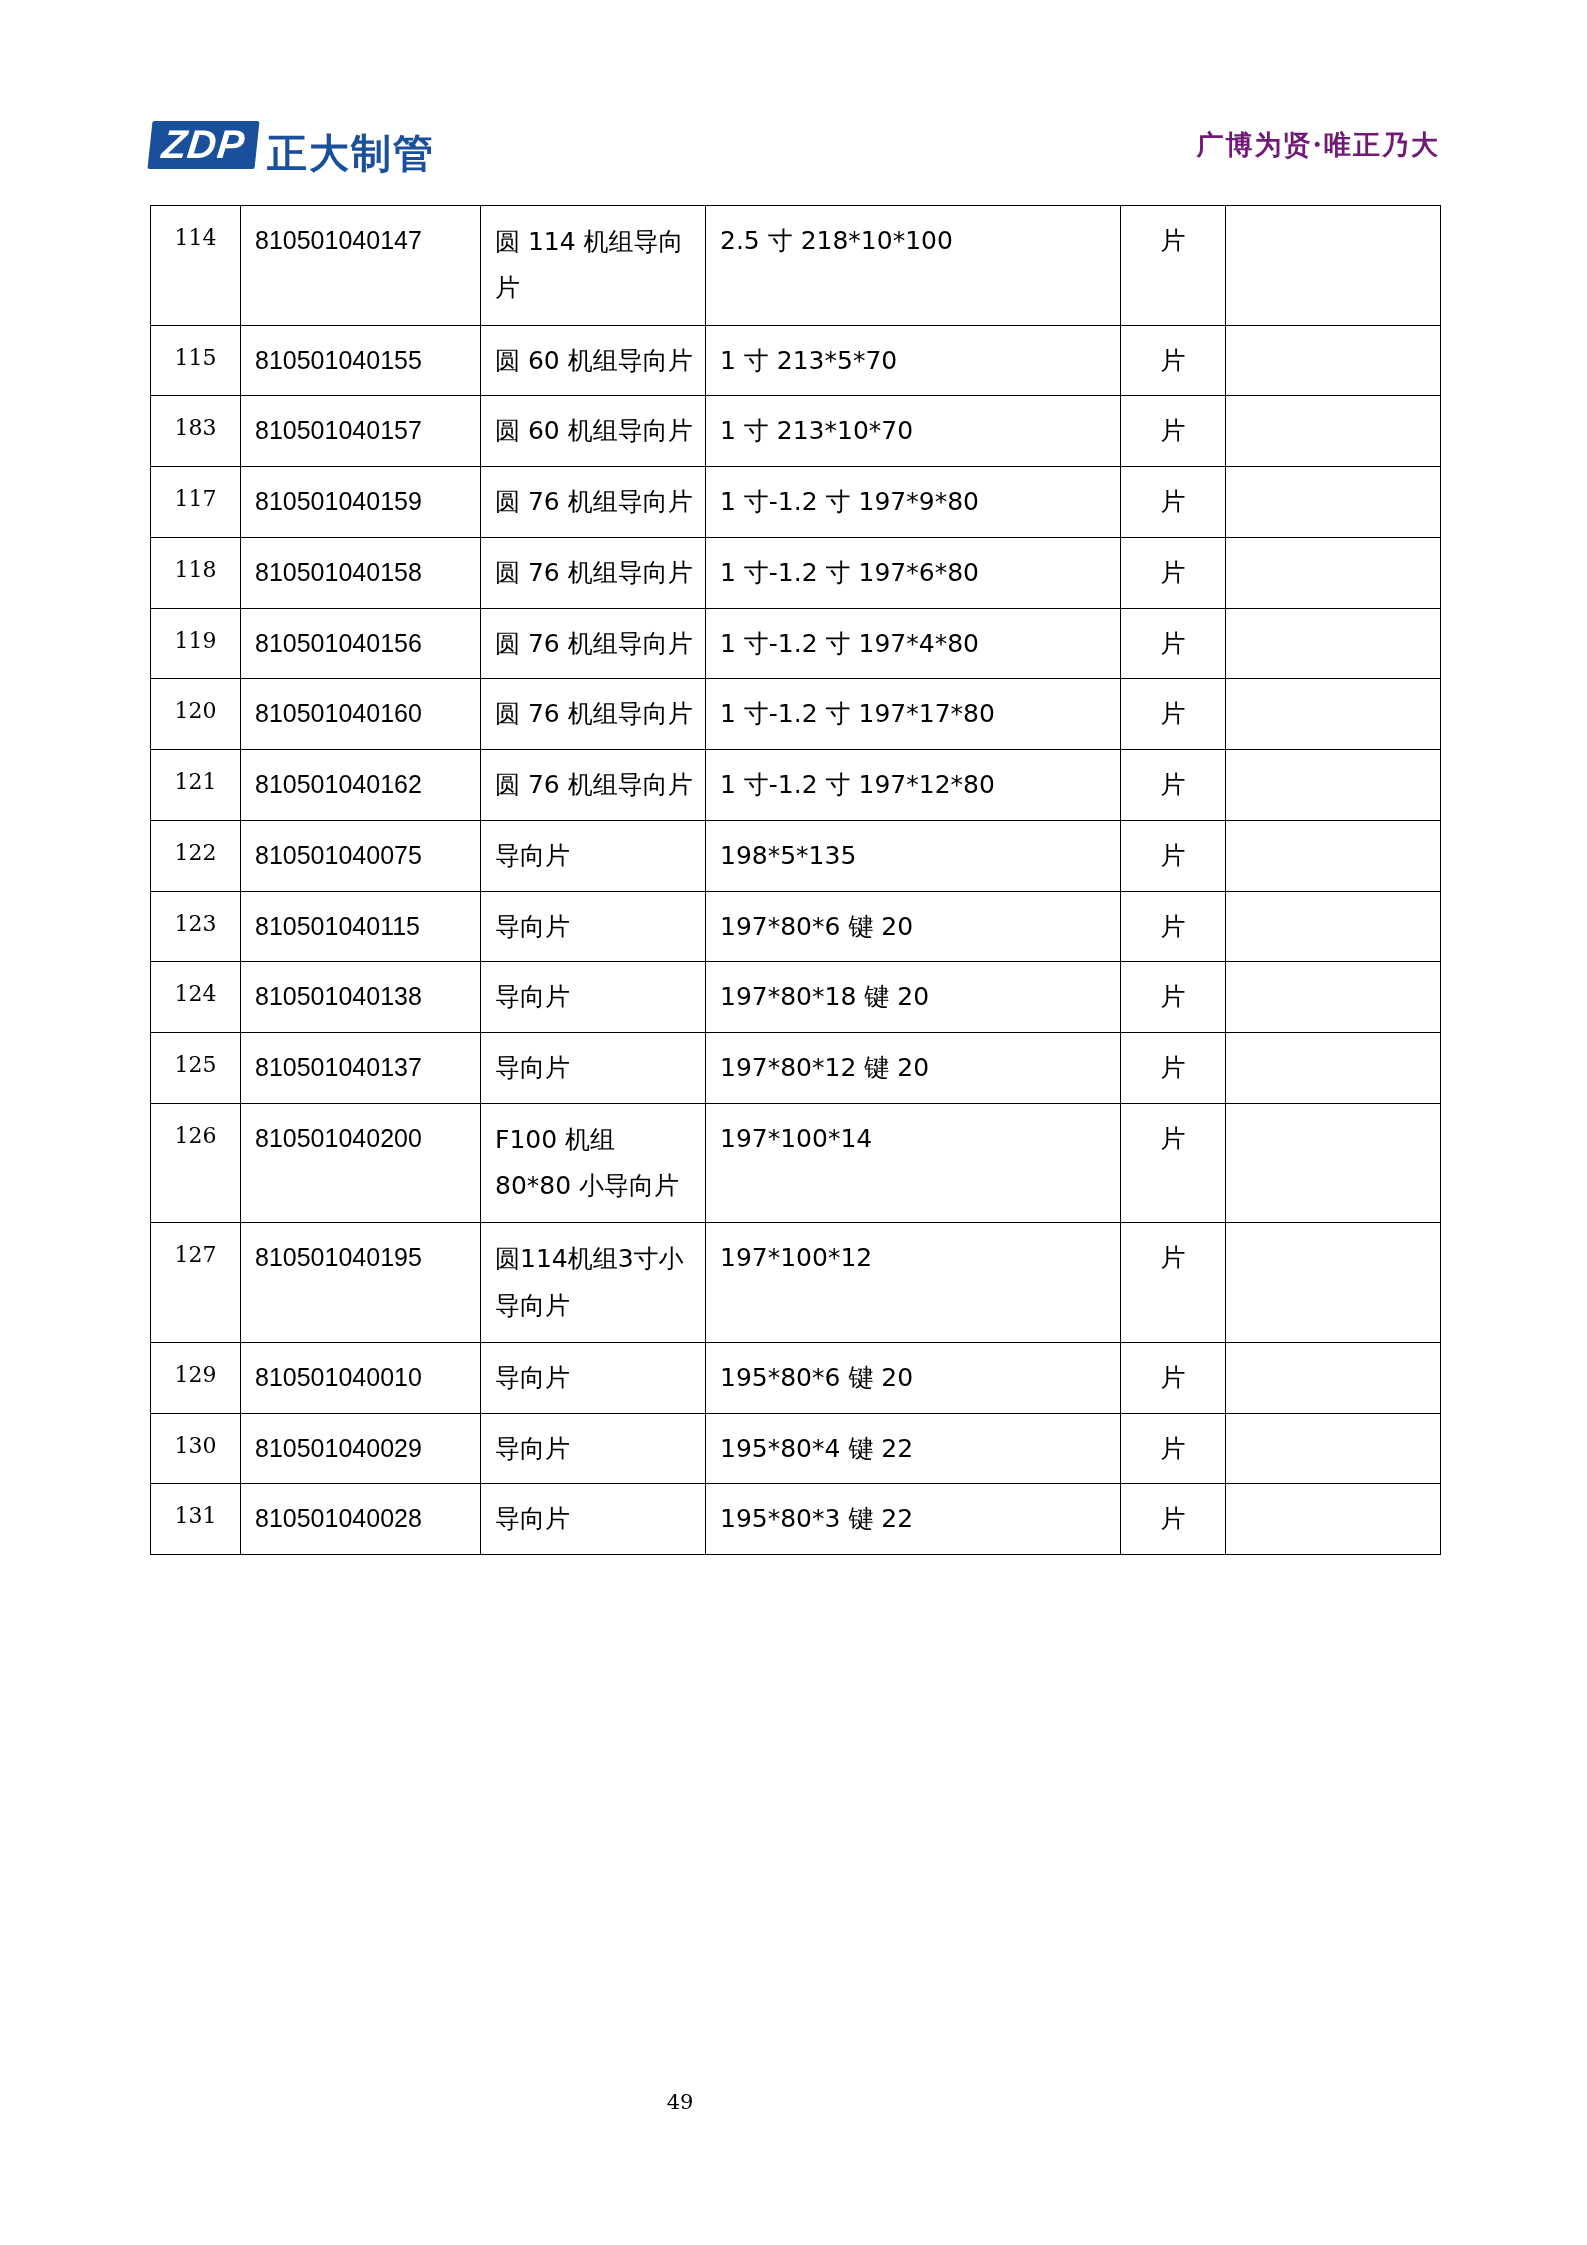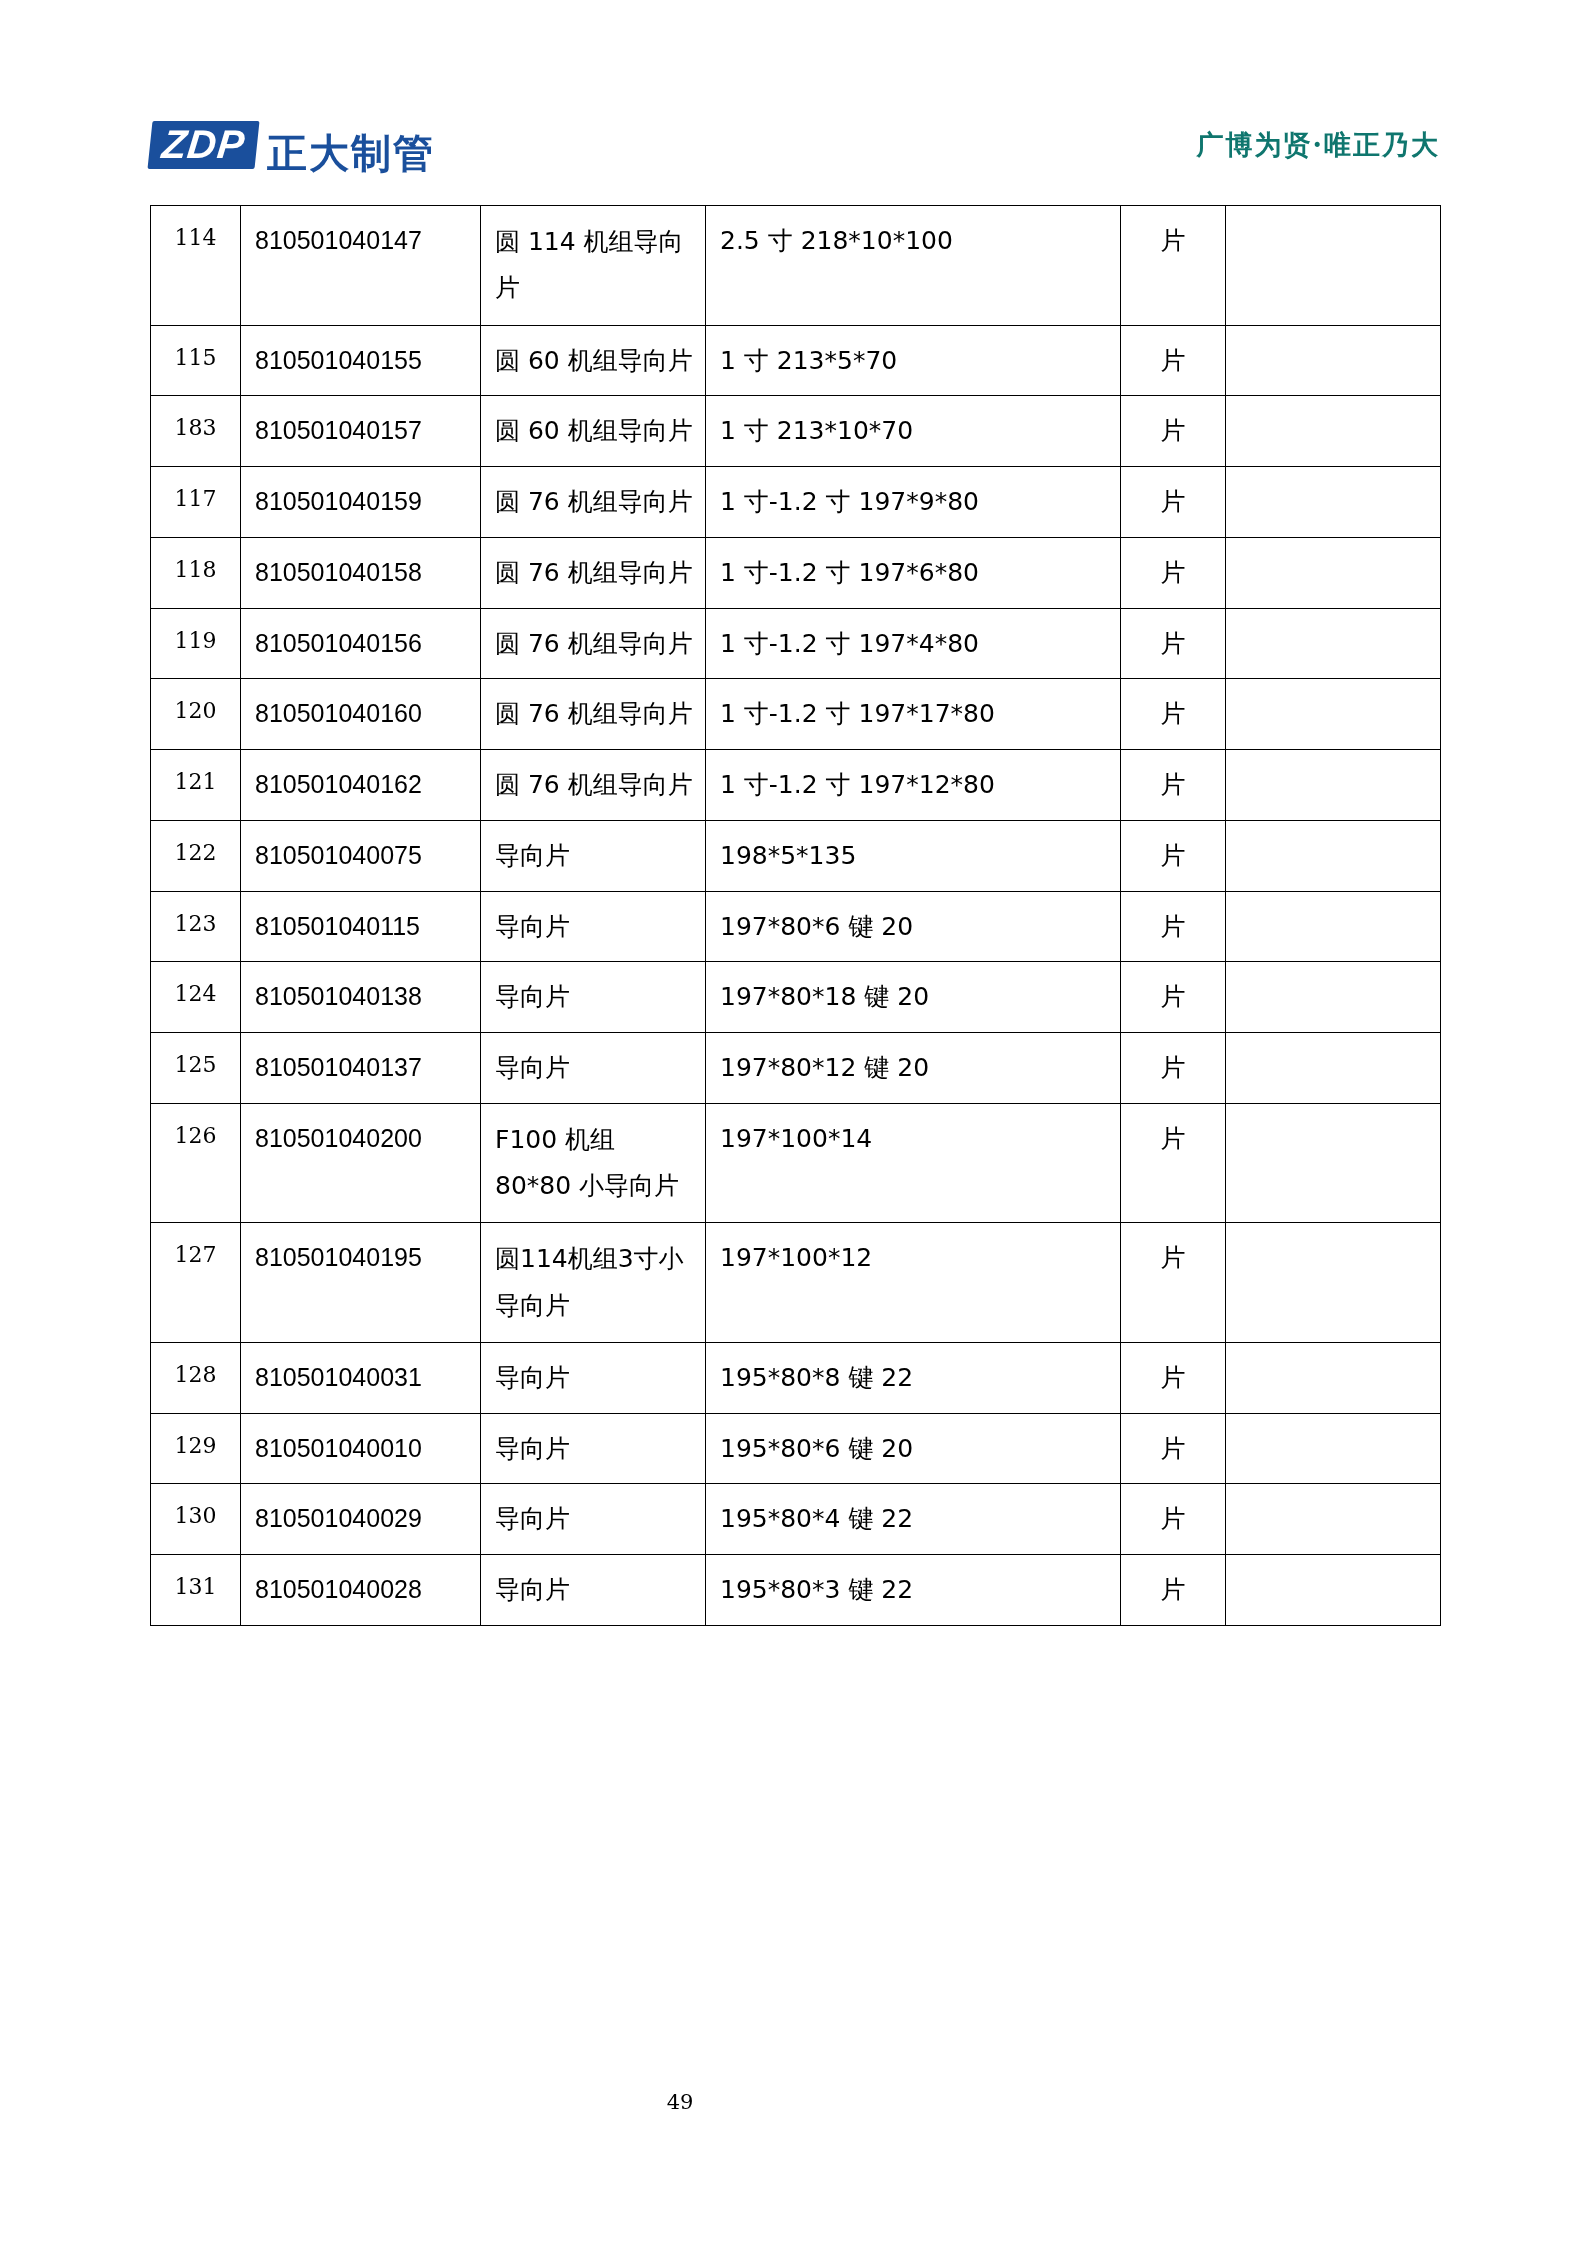--- a/index.html
+++ b/index.html
@@ -56,21 +56,21 @@
     font-size: 40px;
     color: #1a4f9c;
     letter-spacing: 2px;
     line-height: 1;
     margin-top: 15px;
   }
   .slogan {
     font-family: "DejaVu Serif", serif;
     font-weight: bold;
     font-size: 27px;
-    color: #0f766e;
+    color: #701a75;
     letter-spacing: 2px;
   }
   
   .tbl {
     position: absolute;
     left: 150px;
     top: 205px;
     width: 1290px;
     border-collapse: collapse;
     table-layout: fixed;
@@ -441,40 +441,20 @@
             <div class="cell cell-cn">197*100*12</div>
           </td>
         <td class="td-unit">
             <div class="cell cell-unit">片</div>
           </td>
         <td>
             <div class="cell"></div>
           </td>
       </tr>
 
-      <tr>
-        <td class="td-no">
-            <div class="cell cell-no">128</div>
-          </td>
-        <td>
-            <div class="cell">810501040031</div>
-          </td>
-        <td>
-            <div class="cell cell-cn">导向片</div>
-          </td>
-        <td>
-            <div class="cell cell-cn">195*80*8 键 22</div>
-          </td>
-        <td class="td-unit">
-            <div class="cell cell-unit">片</div>
-          </td>
-        <td>
-            <div class="cell"></div>
-          </td>
-      </tr>
 
       <tr>
         <td class="td-no">
             <div class="cell cell-no">129</div>
           </td>
         <td>
             <div class="cell">810501040010</div>
           </td>
         <td>
             <div class="cell cell-cn">导向片</div>

